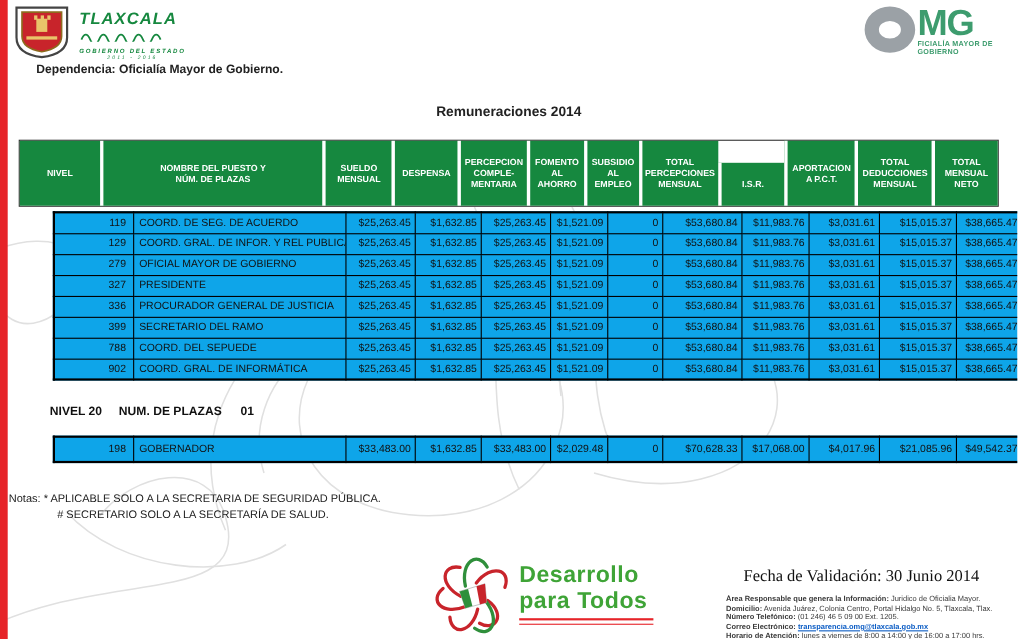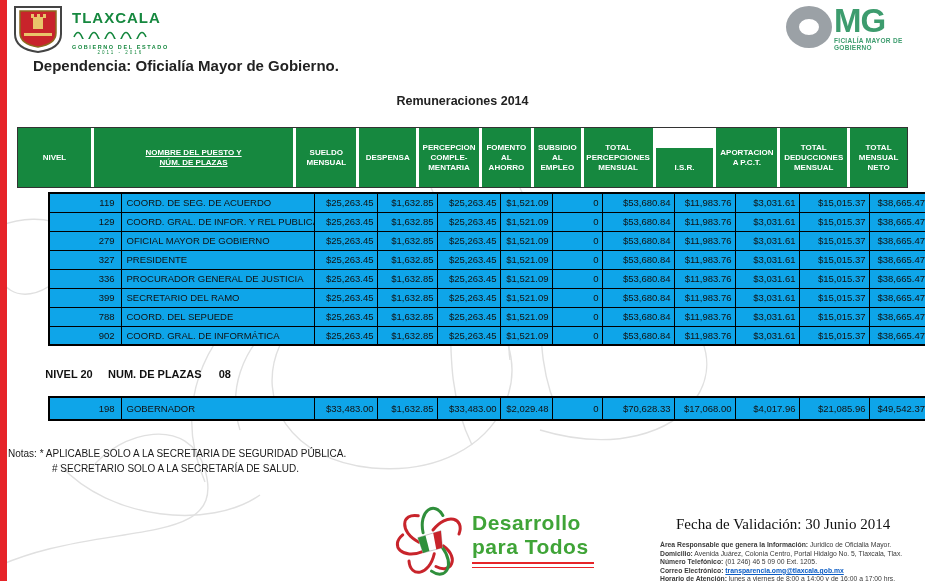--- a/index.html
+++ b/index.html
@@ -4,33 +4,33 @@
 <style>
   html,body{margin:0;padding:0;background:#fff;}
   *{box-sizing:border-box;}
   .doc{position:relative;width:925px;height:581px;background:#fff;overflow:hidden;
        font-family:"Liberation Sans",sans-serif;color:#111;}
   .redbar{position:absolute;left:0;top:0;width:7px;height:581px;background:var(--red,#e62429);}
   .wm{position:absolute;left:0;top:0;pointer-events:none;}
 
   
   .tlx{position:absolute;left:10px;top:4px;display:flex;align-items:flex-start;}
-  .tlx-text{margin-left:6px;margin-top:6px;}
+  .tlx-text{margin-left:6px;margin-top:6px;font-style:italic;}
   .tlx-name{color:var(--green,#16883f);font-weight:bold;font-size:15px;letter-spacing:1px;line-height:1;}
   .tlx-gov{color:var(--green,#16883f);font-weight:bold;font-size:5.5px;letter-spacing:1.6px;margin-top:1px;}
   .tlx-years{color:var(--green,#16883f);font-size:4.5px;letter-spacing:2px;text-align:center;}
 
   
   .omg{position:absolute;left:786px;top:6px;display:flex;align-items:flex-start;}
   .omg-o{width:46px;height:42px;border:13px solid var(--logo-gray,#9ba1a6);border-radius:50%;}
   .omg-right{margin-left:2px;}
   .omg-mg{color:var(--omg-green,#3d9c6e);font-weight:bold;font-size:33px;line-height:0.9;letter-spacing:-1px;}
   .omg-cap{color:var(--omg-green,#3d9c6e);font-weight:bold;font-size:6.5px;line-height:1.15;margin-top:1px;letter-spacing:0.3px;}
 
-  .dep{position:absolute;left:33px;top:57px;font-size:15px;font-weight:bold;color:#222;}
+  .dep{position:absolute;left:33px;top:57px;font-size:11px;font-weight:bold;color:#222;}
   .title{position:absolute;left:17px;top:94px;width:891px;text-align:center;font-size:12.5px;font-weight:bold;color:#222;}
 
   
   .thead{position:absolute;left:17px;top:127px;width:891px;height:61px;display:flex;border:1px solid #333;background:#fff;}
   .hcell{background:var(--green,#16883f);color:#fff;font-weight:bold;font-size:8px;line-height:1.25;
          display:flex;align-items:center;justify-content:center;text-align:center;
          white-space:pre-line;border-left:3px solid #fff;padding:1px;}
   .hcell:first-child{border-left:none;}
 
   
@@ -116,21 +116,21 @@
         <span>GOBIERNO</span>
       </div>
     </div>
   </div>
 
   <div class="dep">Dependencia: Oficialía Mayor de Gobierno.</div>
   <div class="title">Remuneraciones 2014</div>
 
   <div class="thead">
       <div class="hcell" style="width: 73px;">NIVEL</div>
-      <div class="hcell" style="width: 203px; text-decoration: underline;">NOMBRE DEL PUESTO Y
+      <div class="hcell" style="width: 203px;">NOMBRE DEL PUESTO Y
 NÚM. DE PLAZAS</div>
       <div class="hcell" style="width: 63px;">SUELDO
 MENSUAL</div>
       <div class="hcell" style="width: 60px;">DESPENSA</div>
       <div class="hcell" style="width: 63px;">PERCEPCION
 COMPLE-
 MENTARIA</div>
       <div class="hcell" style="width: 52px;">FOMENTO
 AL AHORRO</div>
       <div class="hcell" style="width: 50px;">SUBSIDIO
@@ -277,21 +277,21 @@
           <td class="c9">$3,031.61</td>
           <td class="c10">$15,015.37</td>
           <td class="c11">$38,665.47</td>
         </tr>
       </tbody>
   </table>
 
   <div class="nivel20">
     <span class="n20-a">NIVEL 20</span>
     <span class="n20-b">NUM. DE PLAZAS</span>
-    <span class="n20-c">08</span>
+    <span class="n20-c">01</span>
   </div>
 
   <table class="grid gob-table">
     <colgroup>
       <col style="width:72px">
         <col style="width:193px">
         <col style="width:63px">
         <col style="width:60px">
       <col style="width:63px">
         <col style="width:52px">

